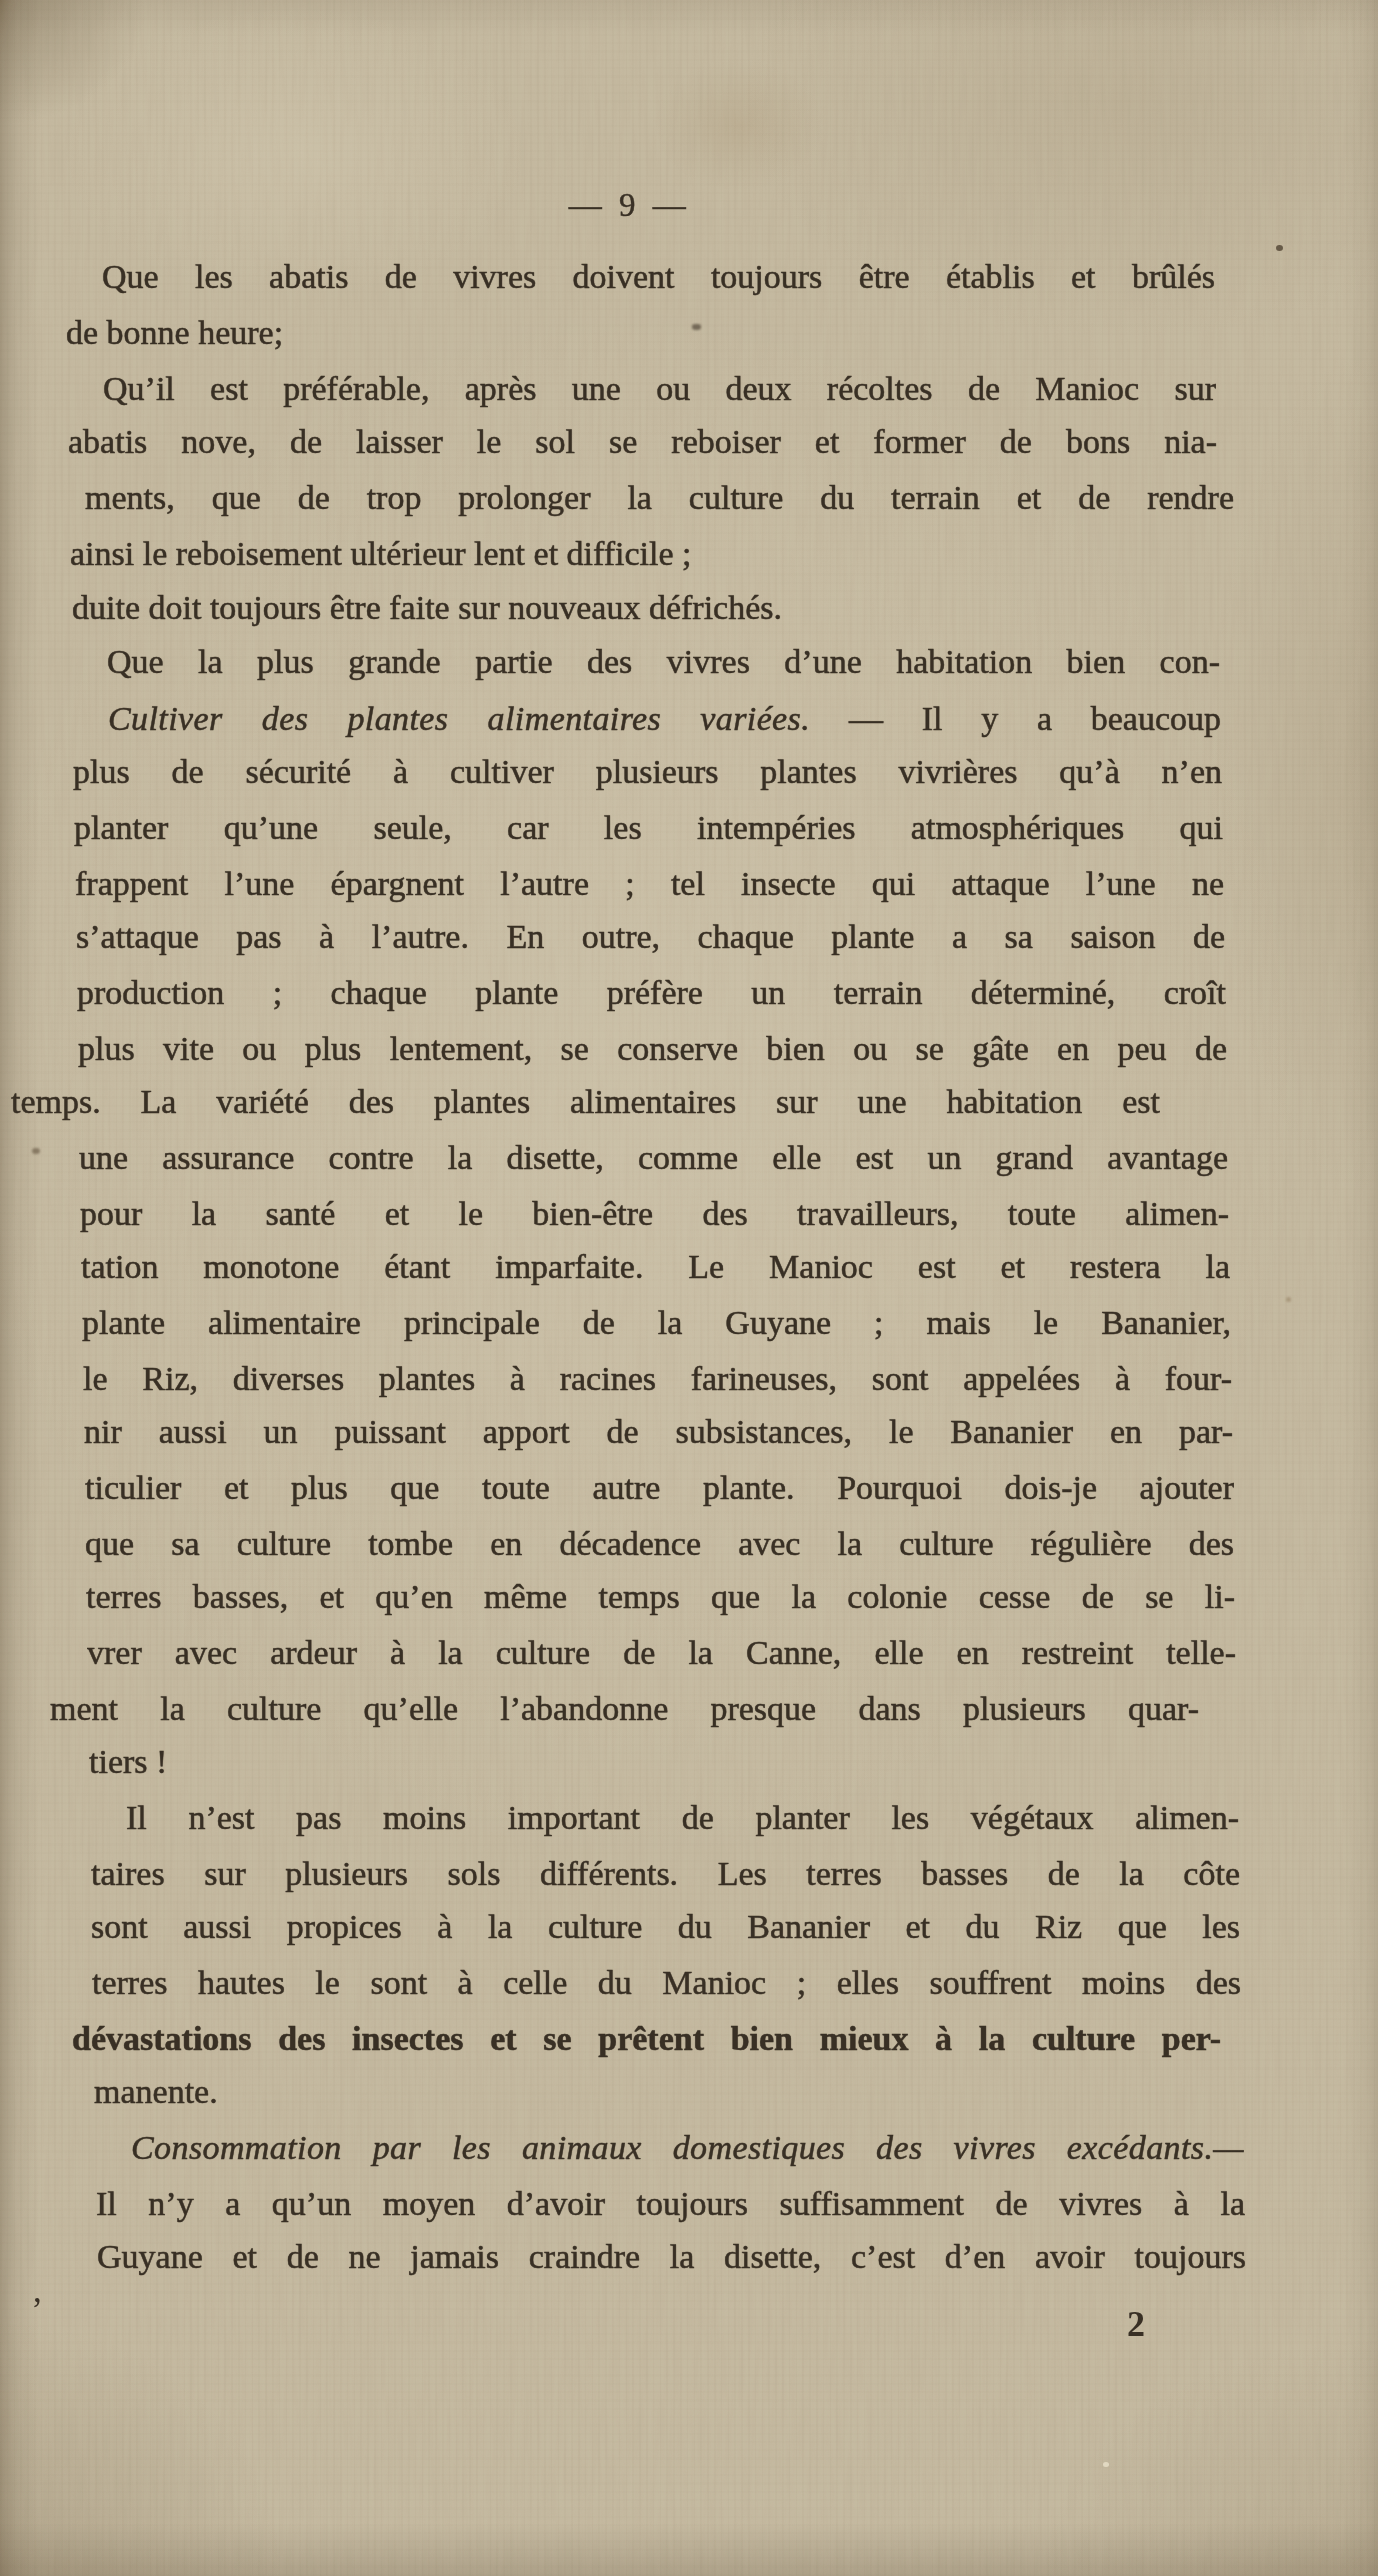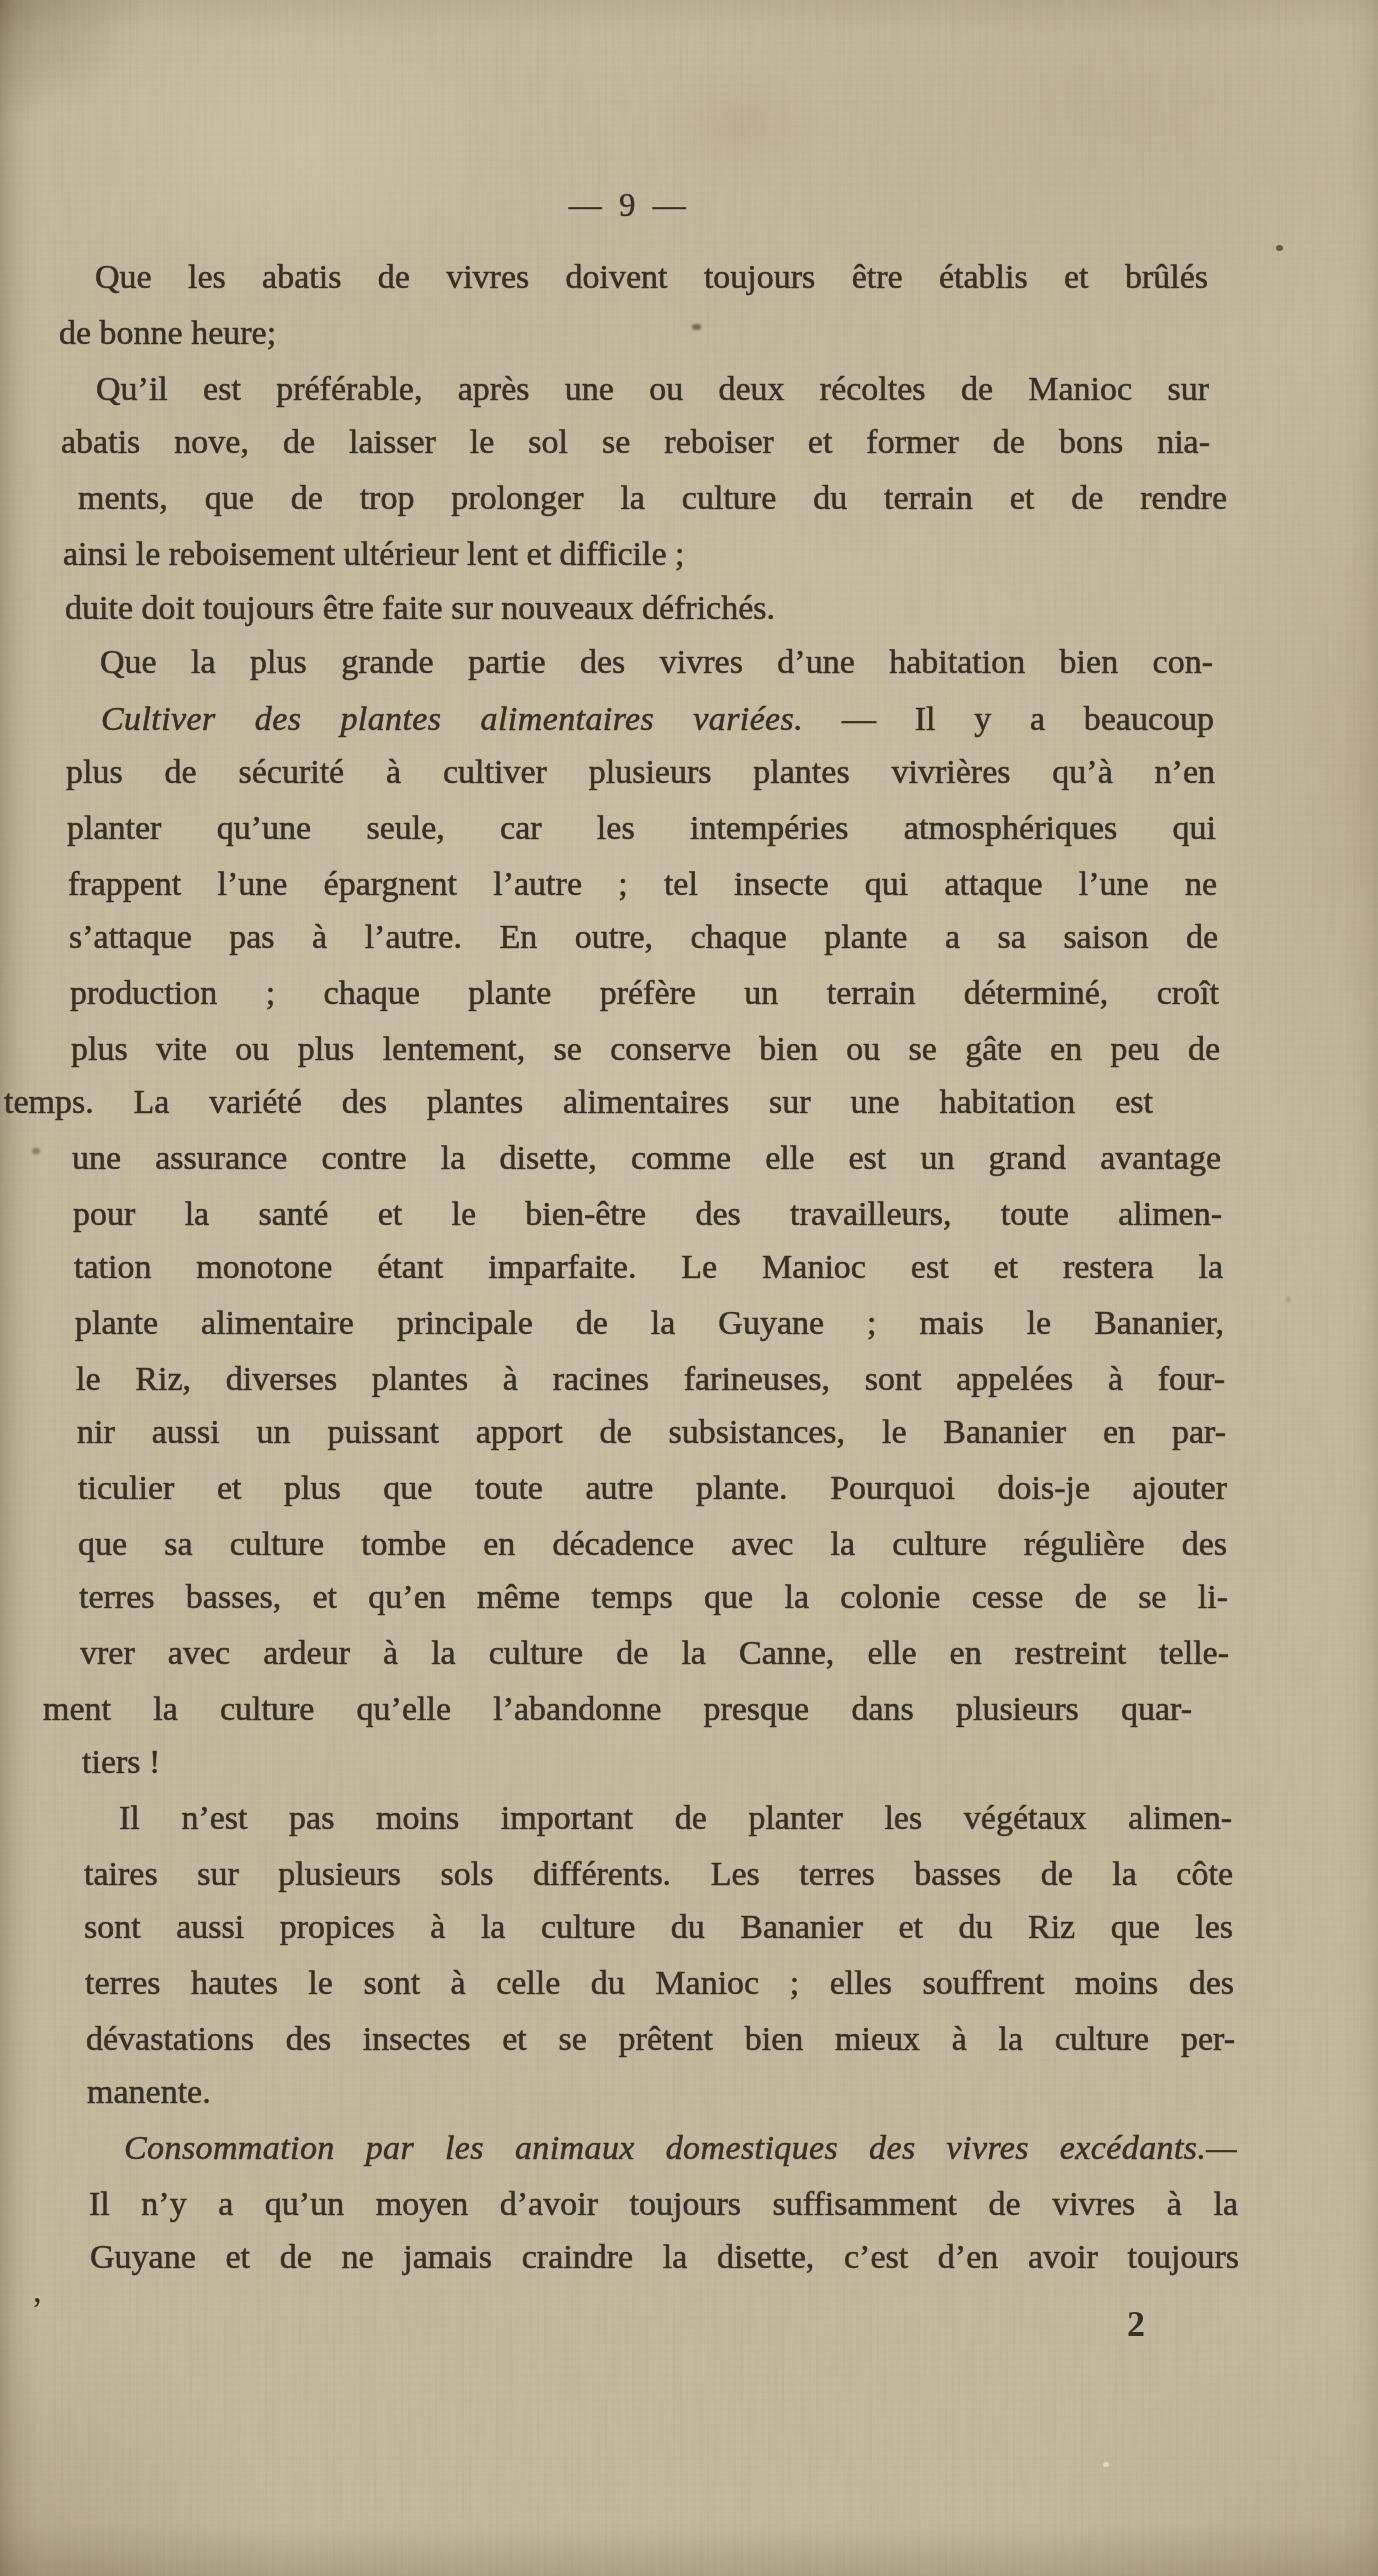--- a/index.html
+++ b/index.html
@@ -35,21 +35,21 @@
       repeating-linear-gradient(0deg, rgba(118,98,68,0.02) 0 2.3px, rgba(0,0,0,0) 2.3px 8.3px);
   }
   .crease{
     position:absolute;left:-39px;top:-45px;width:53px;height:470px;
     background:linear-gradient(to bottom, rgba(118,97,66,0.55), rgba(118,97,66,0.18) 55%, rgba(118,97,66,0) 95%);
     transform:rotate(17deg);transform-origin:top center;
     filter:blur(6.8px);
   }
   .noise{position:absolute;inset:0;opacity:.08;mix-blend-mode:multiply;pointer-events:none;}
   .text-wrap{
-    position:absolute;left:4px;top:250px;width:1346px;
+    position:absolute;left:11px;top:250px;width:1346px;
     font-family:"Liberation Serif","DejaVu Serif",serif;
     font-size:34px;color:#393025;
     -webkit-text-stroke:0.5px rgba(57,48,37,0.85);
     text-shadow:0 0 1.1px rgba(57,48,37,0.45);
     filter:blur(0.2px);
   }
   .line{
     height:55px;line-height:55px;
     overflow:hidden;white-space:normal;
     text-align:left;
@@ -115,21 +115,21 @@
         <div class="line just" style="margin-left: 74px; width: 1149px; transform: translateY(0px);"><span>ticulier et plus que toute autre plante. Pourquoi dois-je ajouter</span></div>
         <div class="line just" style="margin-left: 74px; width: 1149px; transform: translateY(1.1px);"><span>que sa culture tombe en décadence avec la culture régulière des</span></div>
         <div class="line just" style="margin-left: 75px; width: 1149px; transform: translateY(-1.1px);"><span>terres basses, et qu’en même temps que la colonie cesse de se li-</span></div>
         <div class="line just" style="margin-left: 76px; width: 1149px; transform: translateY(0px);"><span>vrer avec ardeur à la culture de la Canne, elle en restreint telle-</span></div>
         <div class="line just" style="margin-left: 39px; width: 1149px; transform: translateY(1.1px);"><span>ment la culture qu’elle l’abandonne presque dans plusieurs quar-</span></div>
         <div class="line" style="margin-left: 78px; width: 1149px; transform: translateY(-1.1px);"><span>tiers !</span></div>
         <div class="line just" style="margin-left: 79px; width: 1149px; transform: translateY(0px); text-indent: 36px;"><span>Il n’est pas moins important de planter les végétaux alimen-</span></div>
         <div class="line just" style="margin-left: 80px; width: 1149px; transform: translateY(1.1px);"><span>taires sur plusieurs sols différents. Les terres basses de la côte</span></div>
         <div class="line just" style="margin-left: 80px; width: 1149px; transform: translateY(-1.1px);"><span>sont aussi propices à la culture du Bananier et du Riz que les</span></div>
         <div class="line just" style="margin-left: 81px; width: 1149px; transform: translateY(0px);"><span>terres hautes le sont à celle du Manioc ; elles souffrent moins des</span></div>
-        <div class="line just" style="margin-left: 82px; width: 1149px; transform: translateY(1.1px);"><span>dévastations des insectes et se prêtent bien mieux à la culture per-</span></div>
+        <div class="line just" style="margin-left: 61px; width: 1149px; transform: translateY(1.1px); font-weight: bold;"><span>dévastations des insectes et se prêtent bien mieux à la culture per-</span></div>
         <div class="line" style="margin-left: 83px; width: 1149px; transform: translateY(-1.1px);"><span>manente.</span></div>
         <div class="line just" style="margin-left: 84px; width: 1149px; transform: translateY(0px); text-indent: 36px;"><span class="it">Consommation par les animaux domestiques des vivres excédants.—</span></div>
         <div class="line just" style="margin-left: 85px; width: 1149px; transform: translateY(1.1px);"><span>Il n’y a qu’un moyen d’avoir toujours suffisamment de vivres à la</span></div>
         <div class="line just" style="margin-left: 86px; width: 1149px; transform: translateY(-1.1px);"><span>Guyane et de ne jamais craindre la disette, c’est d’en avoir toujours</span></div>
       </div>
   </div>
 
   <div class="signature">2</div>
 
   <div class="speck s1"></div>

